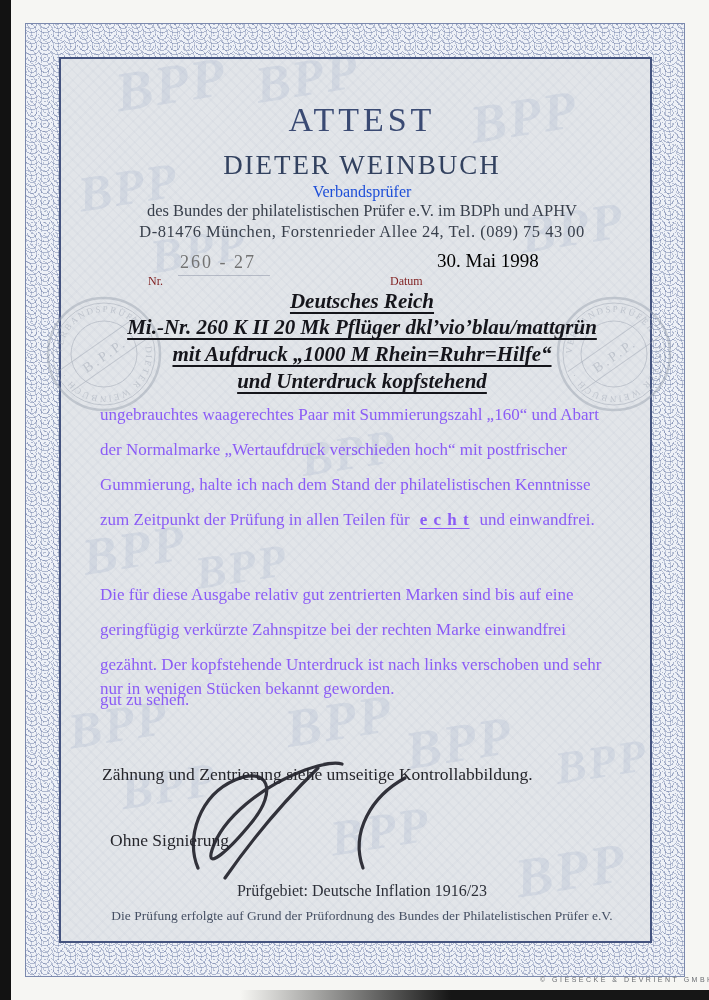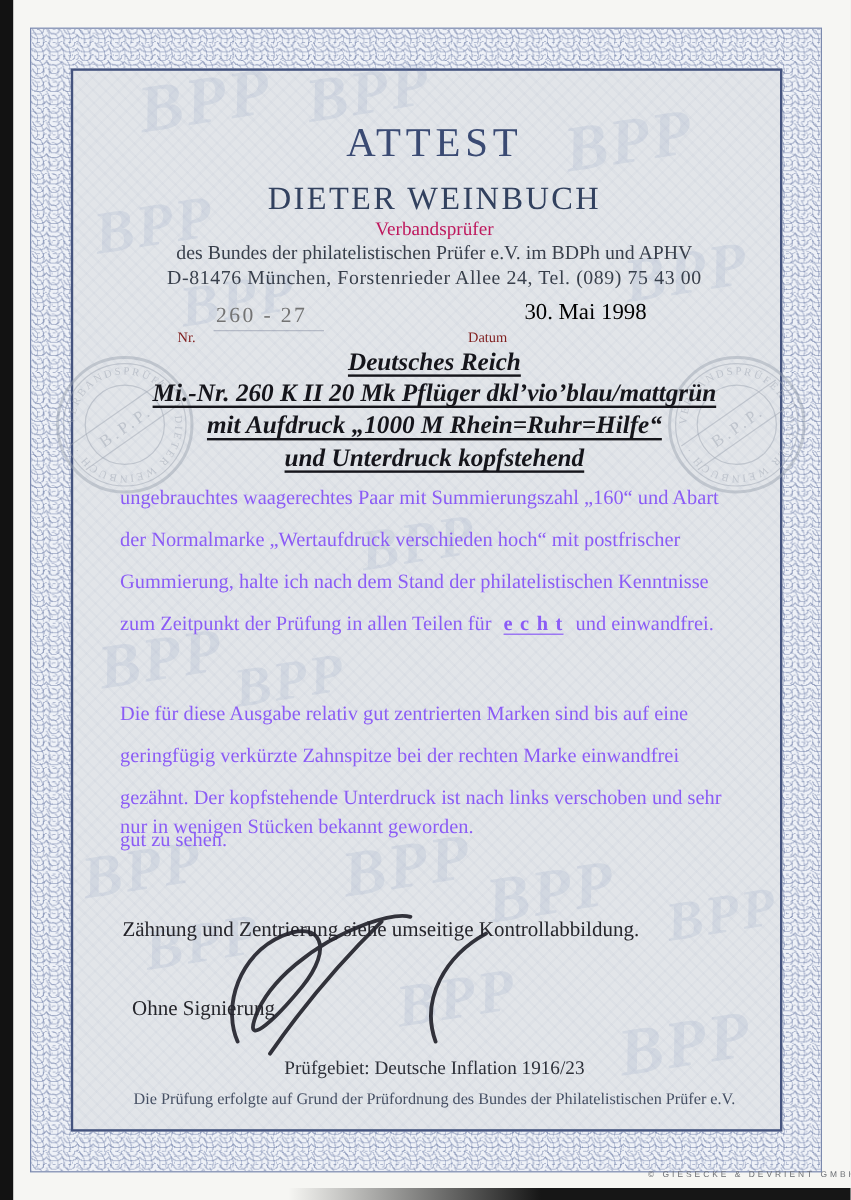--- a/index.html
+++ b/index.html
@@ -23,21 +23,21 @@
           repeating-linear-gradient(-45deg, rgba(130,145,175,0.045) 0 2px, transparent 2px 8px);}
   
   .wm{position:absolute;font-style:italic;font-weight:bold;letter-spacing:2px;
       color:rgba(112,134,178,0.13);transform:rotate(-9deg);white-space:nowrap;
       font-family:"Liberation Serif",serif;pointer-events:none;}
   
   .t{position:absolute;white-space:nowrap;}
   .center{left:60px;width:604px;text-align:center;}
   .attest{font-size:34px;letter-spacing:4px;color:#3a4a73;}
   .examiner{font-size:27px;letter-spacing:2px;color:#32415f;}
-  .role{font-size:16px;color:#be185d;}
+  .role{font-size:16px;color:#1d4ed8;}
   .assoc{font-size:16.5px;color:#383f4b;}
   .addr{font-size:16.5px;color:#383f4b;letter-spacing:0.5px;}
   .small-label{font-size:12px;color:#7f1d1d;margin-top:20px;}
   .nr-val{font-size:18px;letter-spacing:2px;color:#737373;
           border-bottom:1px solid rgba(100,110,135,.35);padding:0 14px 2px 2px;}
   .date-val{font-size:19px;color:#000000;}
   .subject{font-size:21px;font-weight:bold;font-style:italic;color:#15151b;
            text-decoration:underline;text-decoration-thickness:2px;text-underline-offset:4px;
            line-height:26px;}
   .bodyline{font-size:17px;color:#8b5cf6;height:35px;line-height:22px;}

